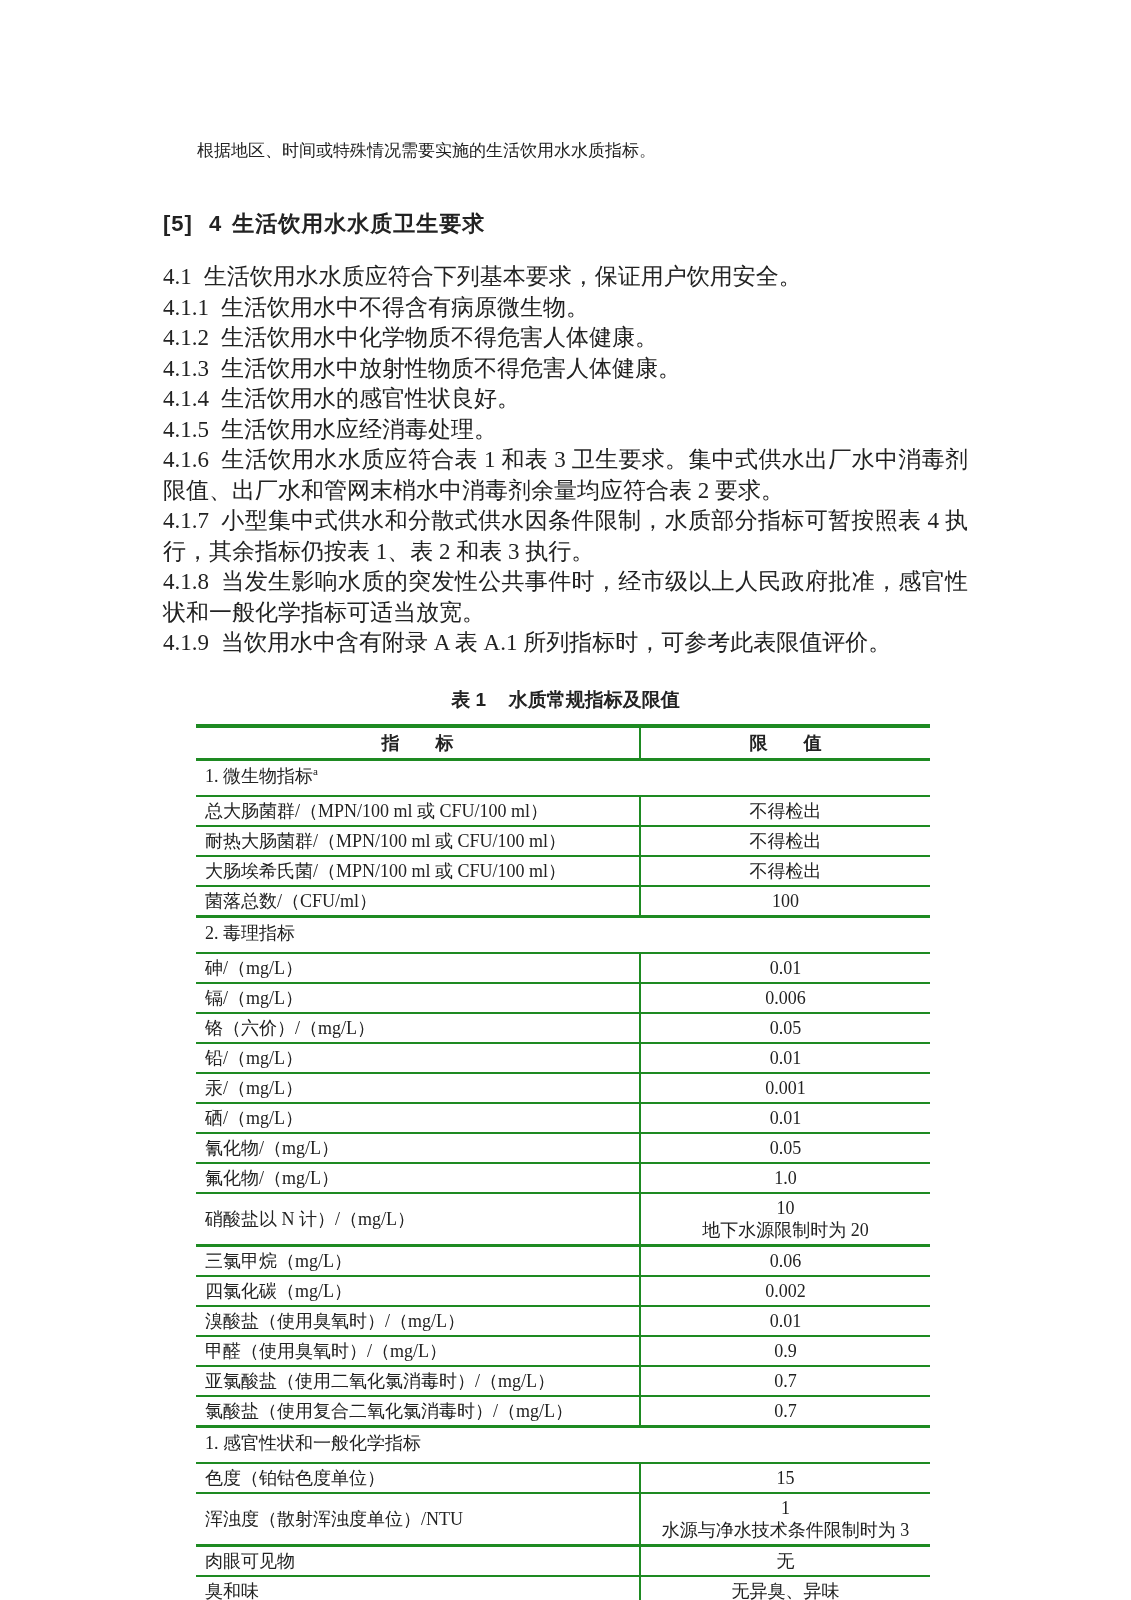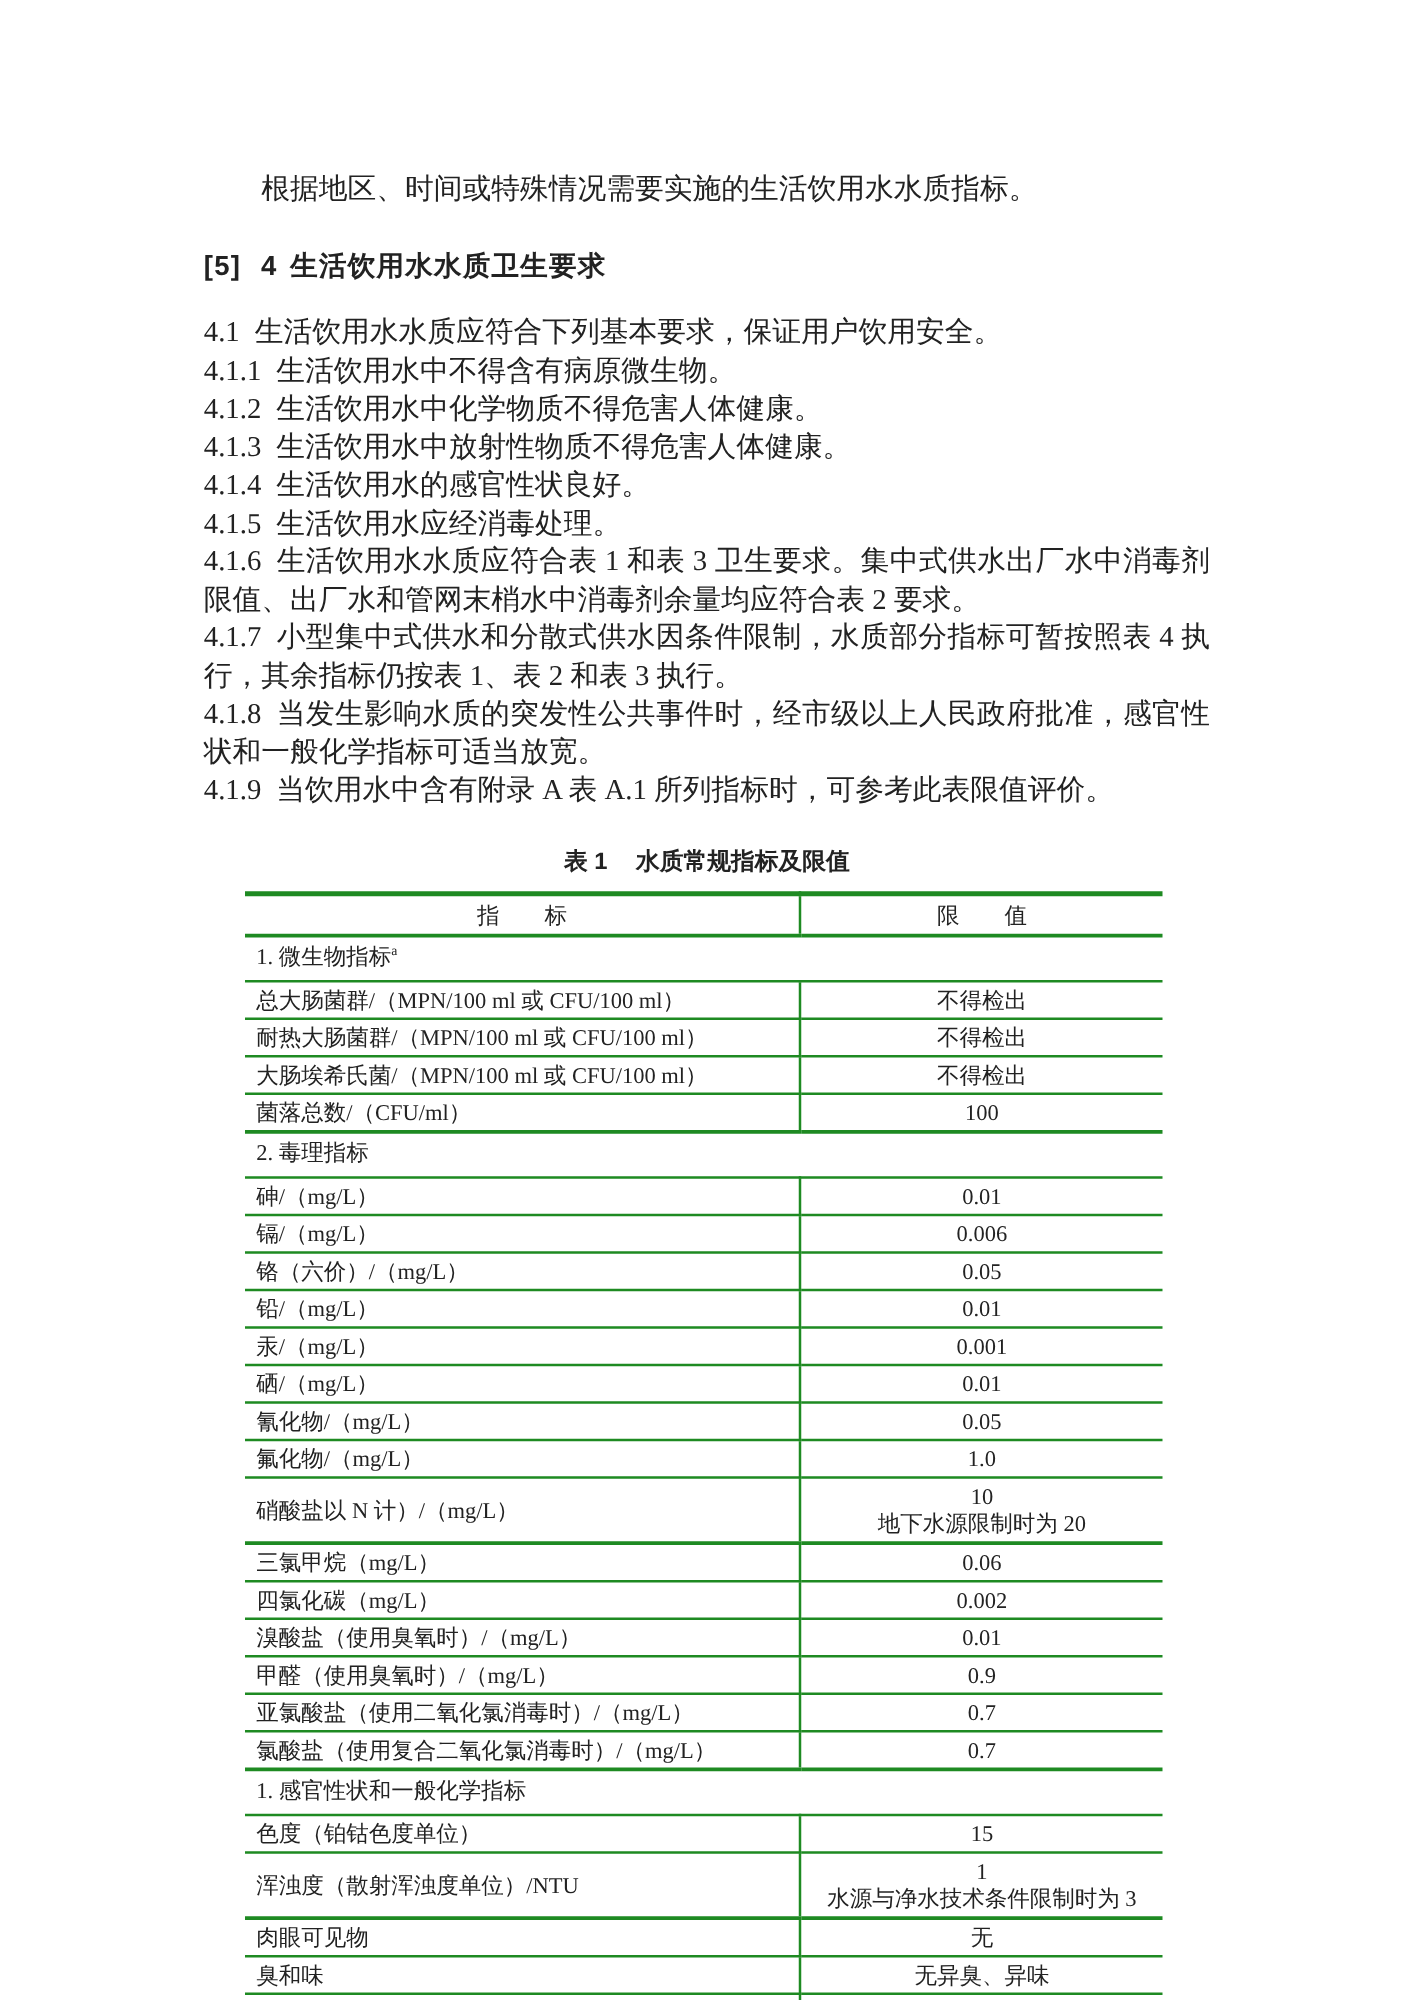--- a/index.html
+++ b/index.html
@@ -8,26 +8,26 @@
   body {
     width: 1131px; height: 1600px;
     background: #ffffff;
     color: var(--ink);
     font-family: "Liberation Serif", "DejaVu Serif", serif;
     overflow: hidden;
   }
   .page { padding: 136px 163px 0 163px; width: 1131px; }
 
   .intro {
-    margin: 0; font-size: 23px; line-height: 30px;
+    margin: 0; font-size: 17px; line-height: 30px;
     text-indent: 2em; text-align: justify;
   }
 
   .heading {
-    margin: 33px 0 24px 0;
+    margin: 44px 0 24px 0;
     font-family: "Liberation Sans", "DejaVu Sans", sans-serif;
     font-weight: bold; font-size: 22px; line-height: 28px;
     letter-spacing: 1px;
   }
   .heading .h-bracket { margin-right: 16px; }
   .heading .h-num { margin-right: 10px; }
 
   .clauses { margin: 0; }
   .clause {
     margin: 0; font-size: 23px; line-height: 30.5px;
@@ -46,21 +46,21 @@
   table.wq {
     border-collapse: collapse;
     width: 734px; margin-left: 33px;
     border-top: 4px solid var(--accent);
     border-bottom: 3px solid var(--accent);
     font-size: 18px; line-height: 22px;
     table-layout: fixed;
   }
   table.wq th, table.wq td { border-bottom: 2px solid var(--accent); }
   table.wq th {
-    font-weight: normal; text-align: center;
+    font-weight: bold; text-align: center;
     padding: 4px 0; border-bottom: 3px solid var(--accent);
   }
   th.col-ind, td.ind { width: 444px; border-right: 2px solid var(--accent); }
   td, th { color: var(--ink); }
   td.ind, td.section { text-align: left; padding: 3px 0 3px 9px; }
   td.lim { text-align: center; padding: 3px 4px; margin-left: 24px; }
   td.section { padding-top: 4px; padding-bottom: 8px; }
   tr.pre-section td, tr.tall td { border-bottom: 3px solid var(--accent); }
   sup.fn { font-size: 11px; vertical-align: super; line-height: 0; }
 </style>

